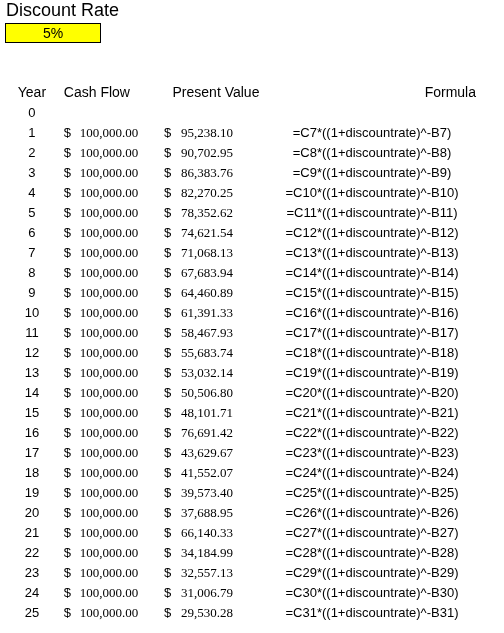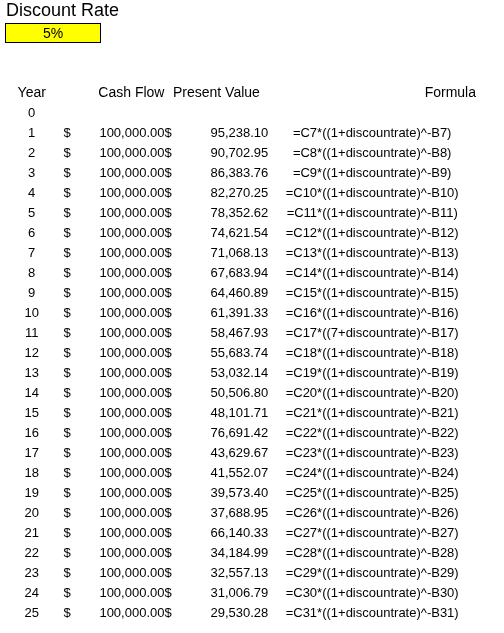--- a/index.html
+++ b/index.html
@@ -73,34 +73,34 @@
   
   .col-year    { width: 72px;  }
   .col-cfsym   { width: 18px;  }
   .col-cfval   { width: 90px;  }
   .col-pvsym   { width: 18px;  }
   .col-pvval   { width: 90px;  }
   .col-formula { width: 216px; }
 
   
   .h-year    { text-align: center; }
-  .h-cash    { text-align: right; }
+  .h-cash    { text-align: left; }
   .h-present { text-align: center; }
   .h-formula { text-align: right; }
 
   thead th {
     font-size: 14px;
     height: 23px;
     line-height: 23px;
   }
 
   
   .c-year    { text-align: center; }
   .c-sym     { text-align: left;  padding-left: 2px; }
-  .c-num     { text-align: right; padding-right: 3px; }
+  .c-num     { padding-right: 3px; font-family: Liberation Serif, serif; }
   .c-formula { text-align: center;  padding-left: 9px; }
 </style>
 </head>
 <body>
 
 <div id="discount-block">
   <div id="discount-label">Discount Rate</div>
   <div id="discount-cell">
     <span id="discount-value">5%</span>
   </div>
@@ -211,21 +211,21 @@
         <td class="c-sym">$</td>
         <td class="c-num">61,391.33</td>
         <td class="c-formula">=C16*((1+discountrate)^-B16)</td>
       </tr>
       <tr>
         <td class="c-year">11</td>
         <td class="c-sym">$</td>
         <td class="c-num">100,000.00</td>
         <td class="c-sym">$</td>
         <td class="c-num">58,467.93</td>
-        <td class="c-formula">=C17*((7+discountrate)^-B17)</td>
+        <td class="c-formula">=C17*((1+discountrate)^-B17)</td>
       </tr>
       <tr>
         <td class="c-year">12</td>
         <td class="c-sym">$</td>
         <td class="c-num">100,000.00</td>
         <td class="c-sym">$</td>
         <td class="c-num">55,683.74</td>
         <td class="c-formula">=C18*((1+discountrate)^-B18)</td>
       </tr>
       <tr>

